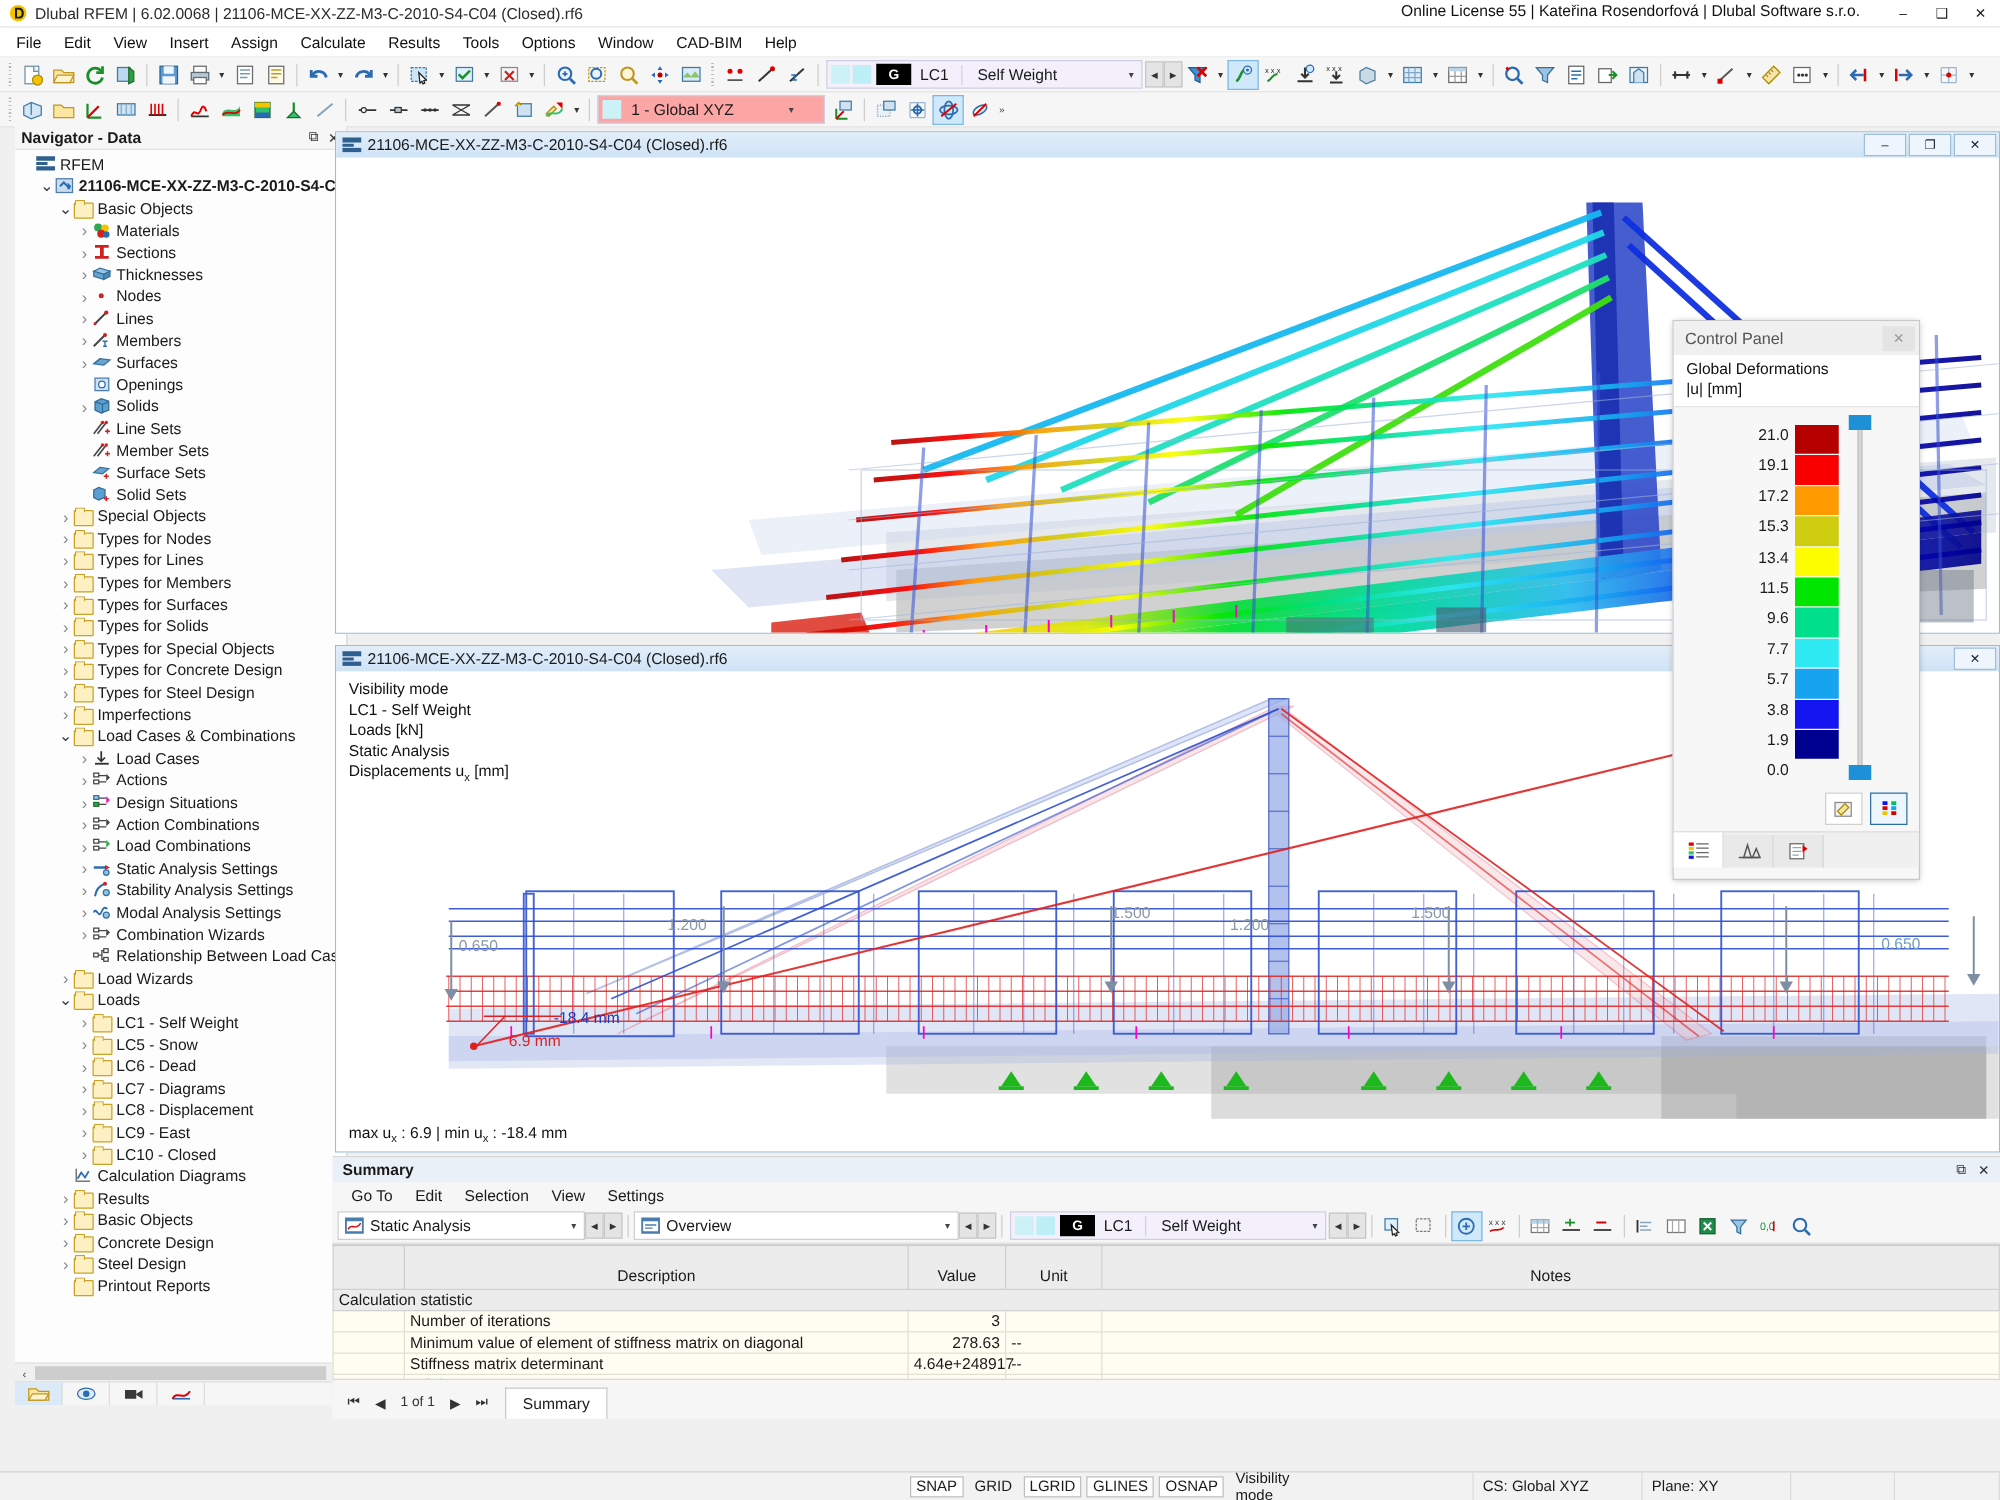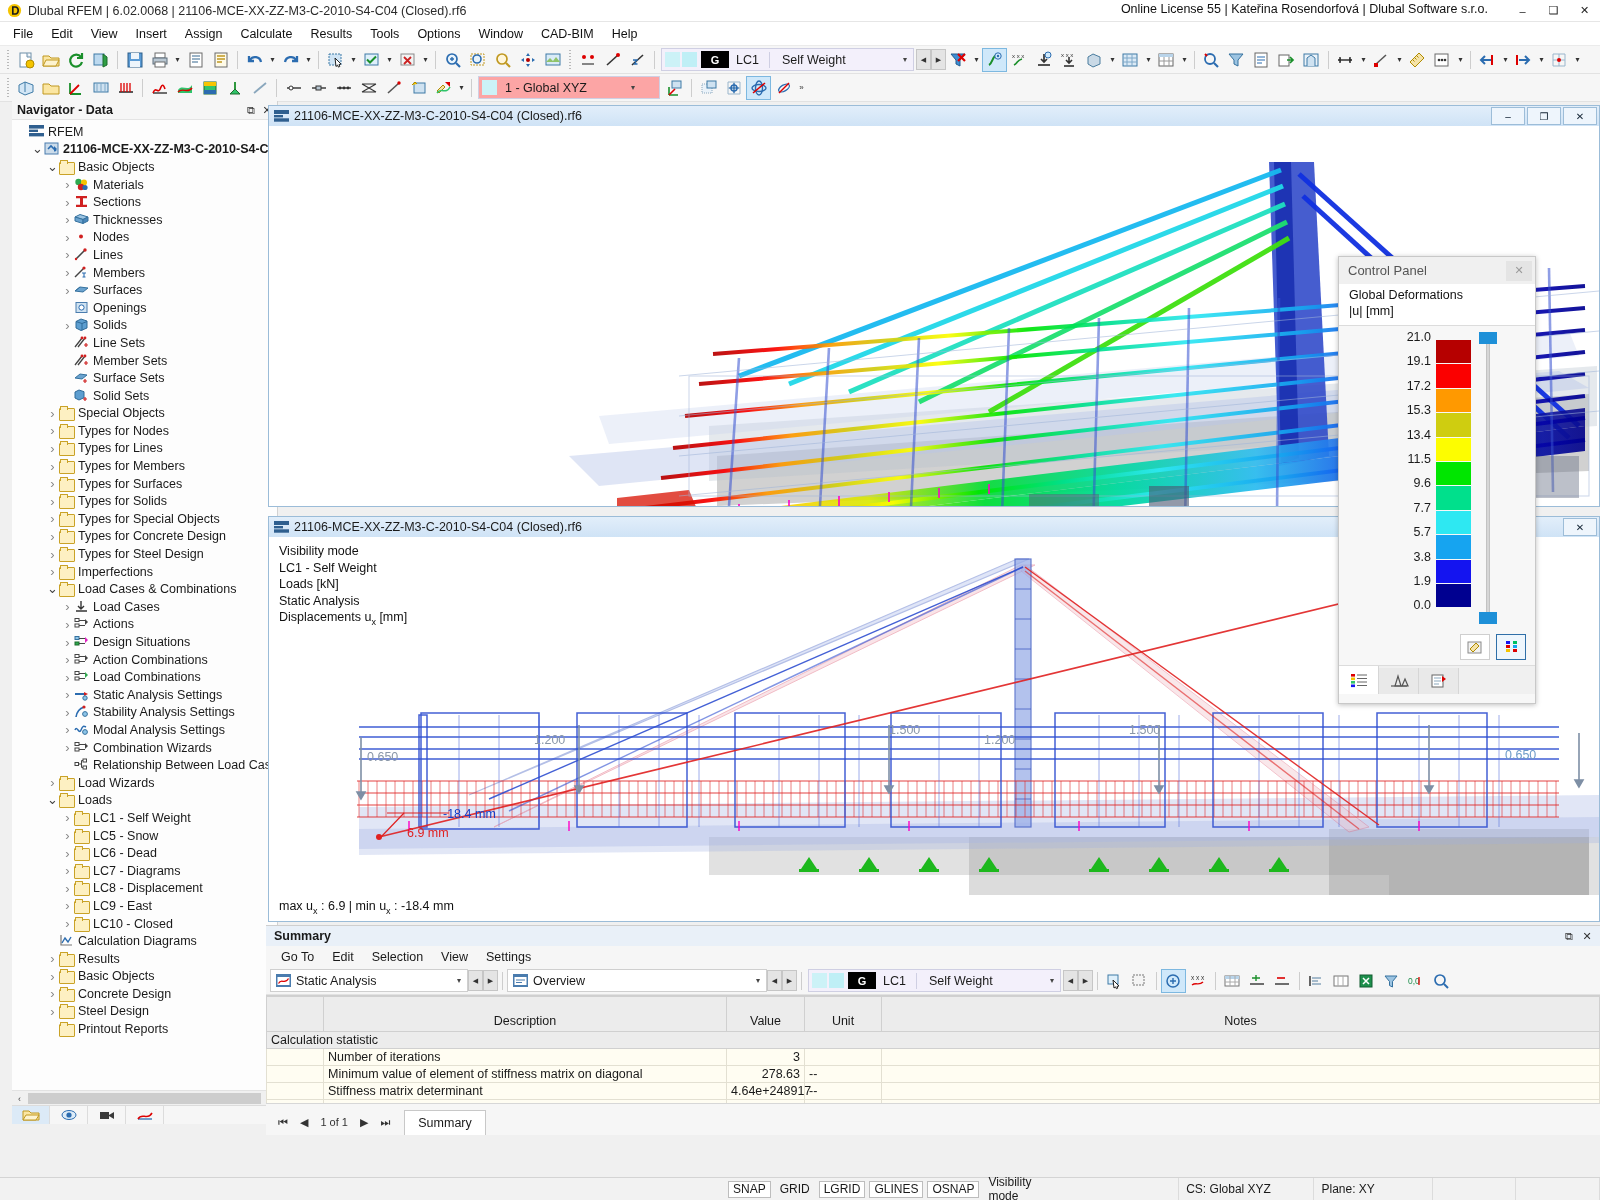--- a/index.html
+++ b/index.html
@@ -101,21 +101,21 @@
   
   .cpanel{position:absolute;left:1338px;top:256px;width:196px;height:446px;
      background:#f7f7f7;border:1px solid #c8c8c8;box-shadow:0 1px 5px rgba(0,0,0,.25);z-index:40}
   .cp-head{height:27px;background:#f0f0f0;display:flex;align-items:center;padding-left:9px;
      font-size:13px;color:#555}
   .cp-x{margin-left:auto;width:26px;height:20px;display:flex;align-items:center;justify-content:center;
      background:#e4e4e4;color:#9a9a9a;font-size:11px;margin-right:3px}
   .cp-sub{padding:4px 0 6px 10px;font-size:12.5px;line-height:15.5px;color:#111;
      border-bottom:1px solid #dcdcdc;background:#fff}
   .cp-scale{position:relative;height:303px;background:#f7f7f7}
-  .cp-vals{position:absolute;left:0;top:5px;width:92px;text-align:right;font-size:12.5px}
+  .cp-vals{position:absolute;left:0;top:16px;width:92px;text-align:right;font-size:12.5px}
   .cp-vals div{height:24.4px;line-height:12px;}
   .cp-bars{position:absolute;left:97px;top:14px;width:35px;}
   .cp-bars div{height:24.4px;}
   .cp-slider{position:absolute;left:140px;top:14px;width:18px;height:280px}
   .cp-track{position:absolute;left:7px;top:0;width:4px;height:280px;background:#d6d6d6;
      border:1px solid #c2c2c2;box-sizing:border-box}
   .cp-thumb{position:absolute;left:0;width:18px;height:12px;background:#1e90d8;}
   .cp-icons{height:36px;display:flex;align-items:center;justify-content:flex-end;
      padding-right:9px;background:#f7f7f7}
   .cp-ib{width:28px;height:24px;display:flex;align-items:center;justify-content:center;

